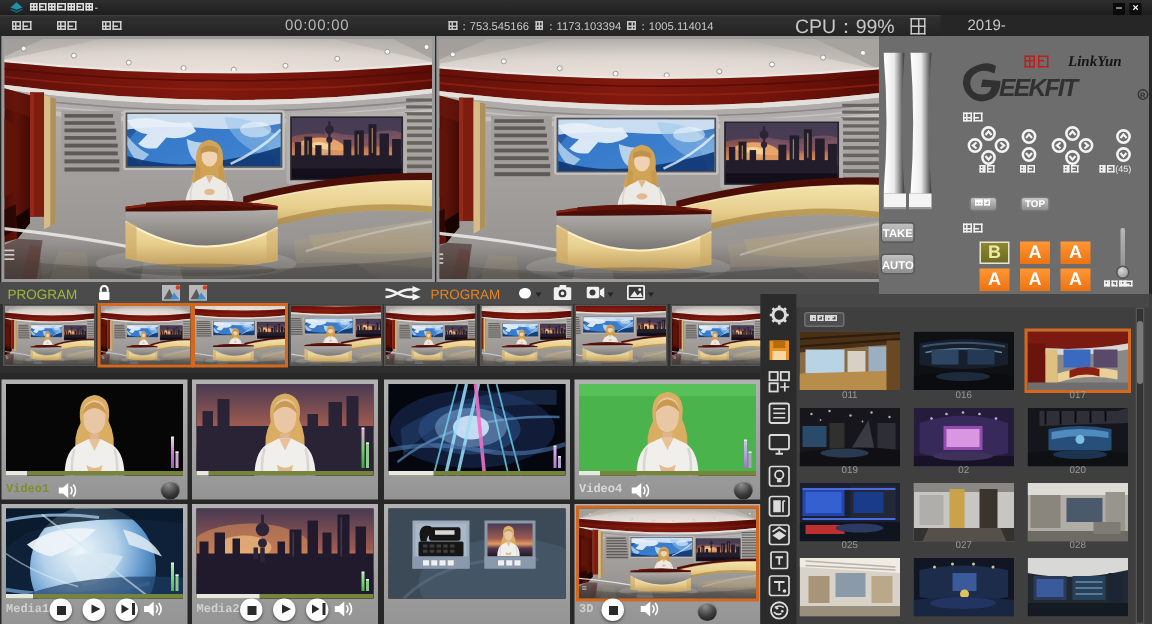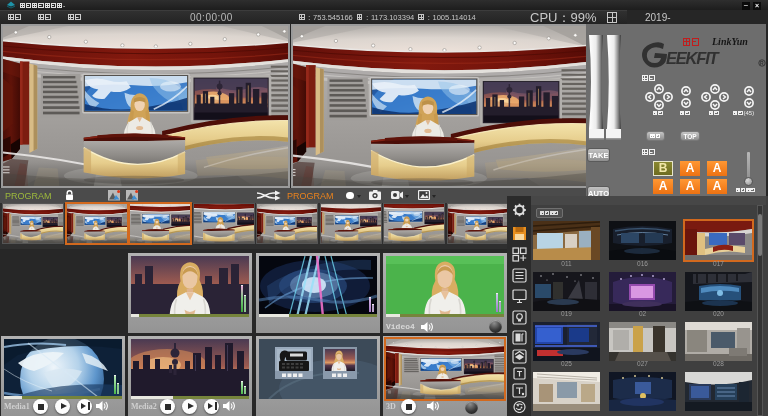--- a/index.html
+++ b/index.html
@@ -37,21 +37,21 @@
 
 #vgrid{position:absolute;left:0;top:249px;width:507px;height:167px;background:#272727}
 
 #bpanel{position:absolute;left:507px;top:196px;width:261px;height:220px;background:#3f3f3f}
 
 .vcell{position:absolute;width:124px;height:80px;background:linear-gradient(#b2b2b2,#949494)}
 .vid{position:absolute;left:3px;top:3px;width:118px;height:61px;background:#000}
 .vid2{position:absolute;left:3px;top:3px;width:118px;height:60px;background:#000}
 .vid svg,.vid2 svg{display:block}
 .vlab{position:absolute;left:0;top:67px;width:124px;height:13px;font-family:"Liberation Mono",monospace;font-size:8px;font-weight:bold;line-height:13px}
-.vlab2{position:absolute;left:0;top:63px;width:100px;height:17px;font-family:Liberation Serif, serif;font-size:8px;font-weight:bold;line-height:16px}
+.vlab2{position:absolute;left:0;top:63px;width:100px;height:17px;font-family:Liberation Mono, monospace;font-size:8px;font-weight:bold;line-height:16px}
 .vlab>span:first-child,.vlab2>span:first-child{position:absolute;left:3px}
 .pbar{position:absolute;left:0;bottom:0;width:118px;height:3px;background:#76843c}
 .pbar i{display:block;height:3px;background:#e8e8e0}
 .vu{position:absolute;right:3px;bottom:5px;height:38px;display:flex;align-items:flex-end;gap:1px}
 .vu b{width:2px;display:block;border-top:1px solid #eee}
 .knob{position:absolute;right:5px;top:0;width:13px;height:13px;border-radius:50%;background:radial-gradient(circle at 40% 25%,#8e8e8e,#3a3a3a 55%,#121212);box-shadow:inset 0 1px 1px #aaa}
 .spk{position:absolute;left:38px;top:2px;width:12px;height:10px}
 .cbt{position:absolute;top:0;width:15px;height:15px;border-radius:50%;background:#fdfdfd;box-shadow:0 1px 2px rgba(0,0,0,.5)}
 .cbt i{position:absolute;display:block}
 .ic-stop{left:4.5px;top:4.5px;width:6px;height:6px;background:#2a2a2a}
@@ -342,21 +342,21 @@
    </linearGradient>
   </defs>
   <path d="M0,0 L14,0 Q10.5,47 14,94 L0,94 Q4,47 0,0 Z" fill="url(#blade)"></path>
   <path d="M18,0 L32,0 Q28,47 32,94 L18,94 Q21.5,47 18,0 Z" fill="url(#blade)"></path>
   <rect x="0" y="94" width="15" height="10" fill="#f4f4f4"></rect>
   <rect x="17" y="94" width="15" height="10" fill="#f4f4f4"></rect>
   <rect x="0" y="103" width="15" height="1.5" fill="#9a9a9a"></rect>
   <rect x="17" y="103" width="15" height="1.5" fill="#9a9a9a"></rect>
  </svg>
  <div class="abs" style="left:1px;top:124px;width:23px;height:14px;background:linear-gradient(#c2c2c2,#8e8e8e);border:1px solid #5a5a5a;border-radius:3px;color:#fff;font-size:7.5px;font-weight:bold;text-align:center;line-height:13px">TAKE</div>
- <div class="abs" style="left:1px;top:162px;width:23px;height:14px;background:linear-gradient(#c2c2c2,#8e8e8e);border:1px solid #5a5a5a;border-radius:3px;color:#fff;font-size:7.5px;font-weight:bold;text-align:right;line-height:13px">AUTO</div>
+ <div class="abs" style="left:1px;top:145px;width:23px;height:14px;background:linear-gradient(#c2c2c2,#8e8e8e);border:1px solid #5a5a5a;border-radius:3px;color:#fff;font-size:7.5px;font-weight:bold;text-align:right;line-height:13px">AUTO</div>
 
  <div class="abs" style="left:97px;top:12px;font-size:10px;font-weight:bold;color:#c01d1d"><i class="g"></i><i class="g n"></i></div>
  <div class="abs" style="left:126px;top:12px;font-size:10px;font-weight:bold;font-style:italic;color:#161616;font-family:'Liberation Serif',serif">LinkYun</div>
  <svg class="abs" style="left:56px;top:18px" width="126" height="28" viewBox="0 0 126 28">
   <g fill="#313131">
    <path d="M11,1 Q18,-1 22,2 L21,7 Q15,4 10,6 Q4,9 5,15 Q6,21 13,21 Q18,21 19,16 L12,16 L13,11 L25,12 Q25,21 19,24 Q10,28 4,22 Q-2,16 1,8 Q4,3 11,1 Z"></path>
    <g font-family="Liberation Sans" font-weight="bold" font-size="16.5" font-style="italic">
     <text x="24" y="22" letter-spacing="-1.2">EEKFIT</text>
    </g>
    <circle cx="120" cy="21" r="3.2" fill="none" stroke="#313131" stroke-width=".9"></circle>
@@ -525,20 +525,43 @@
             <use href="#studio"></use>
           </g>
         </svg></div>
  <div class="abs" style="left:447.5px;top:1px;width:60px;height:39px;outline:1px solid #555"><svg width="60" height="39" viewBox="0 0 285 161" preserveAspectRatio="none">
           <use href="#studio"></use>
         </svg></div>
 </div>
 
 <div id="vgrid">
 
+ <div class="vcell" style="left:1px;top:4px">
+  <div class="vid">
+          <svg width="118" height="61" viewBox="0 0 118 61">
+            <rect width="118" height="61" fill="#060606"></rect>
+            <use href="#lady" x="30" y="6" width="58" height="56"></use>
+          </svg>
+   <div class="pbar">
+            <i style="width:14px"></i>
+          </div>
+          <div class="vu">
+            <b style="height:55%;background:linear-gradient(#e8d0e8,#c87ad0,#a85ac0)"></b>
+            <b style="height:30%;background:#caa8ce"></b>
+          </div>
+        </div>
+  <div class="vlab">
+          <span style="color:#7d8f2e">Video1</span>
+          <svg class="spk" viewBox="0 0 12 10">
+            <path d="M0,3 H3 L6.5,0 V10 L3,7 H0 Z" fill="#fff"></path>
+            <path d="M8,2.5 Q10,5 8,7.5 M9.8,1 Q13,5 9.8,9" stroke="#fff" fill="none" stroke-width="1.1"></path>
+          </svg>
+          <span class="knob"></span>
+        </div>
+ </div>
  <div class="vcell" style="left:128px;top:4px">
   <div class="vid">
           <svg width="118" height="61" viewBox="0 0 118 61">
             <rect width="118" height="61" fill="url(#duskg)"></rect>
             <g fill="#2a2336">
               <rect x="0" y="28" width="118" height="33"></rect>
               <rect x="4" y="18" width="7" height="16"></rect>
               <rect x="14" y="10" width="8" height="24"></rect>
               <rect x="88" y="12" width="9" height="22"></rect>
               <rect x="100" y="8" width="8" height="26"></rect>

